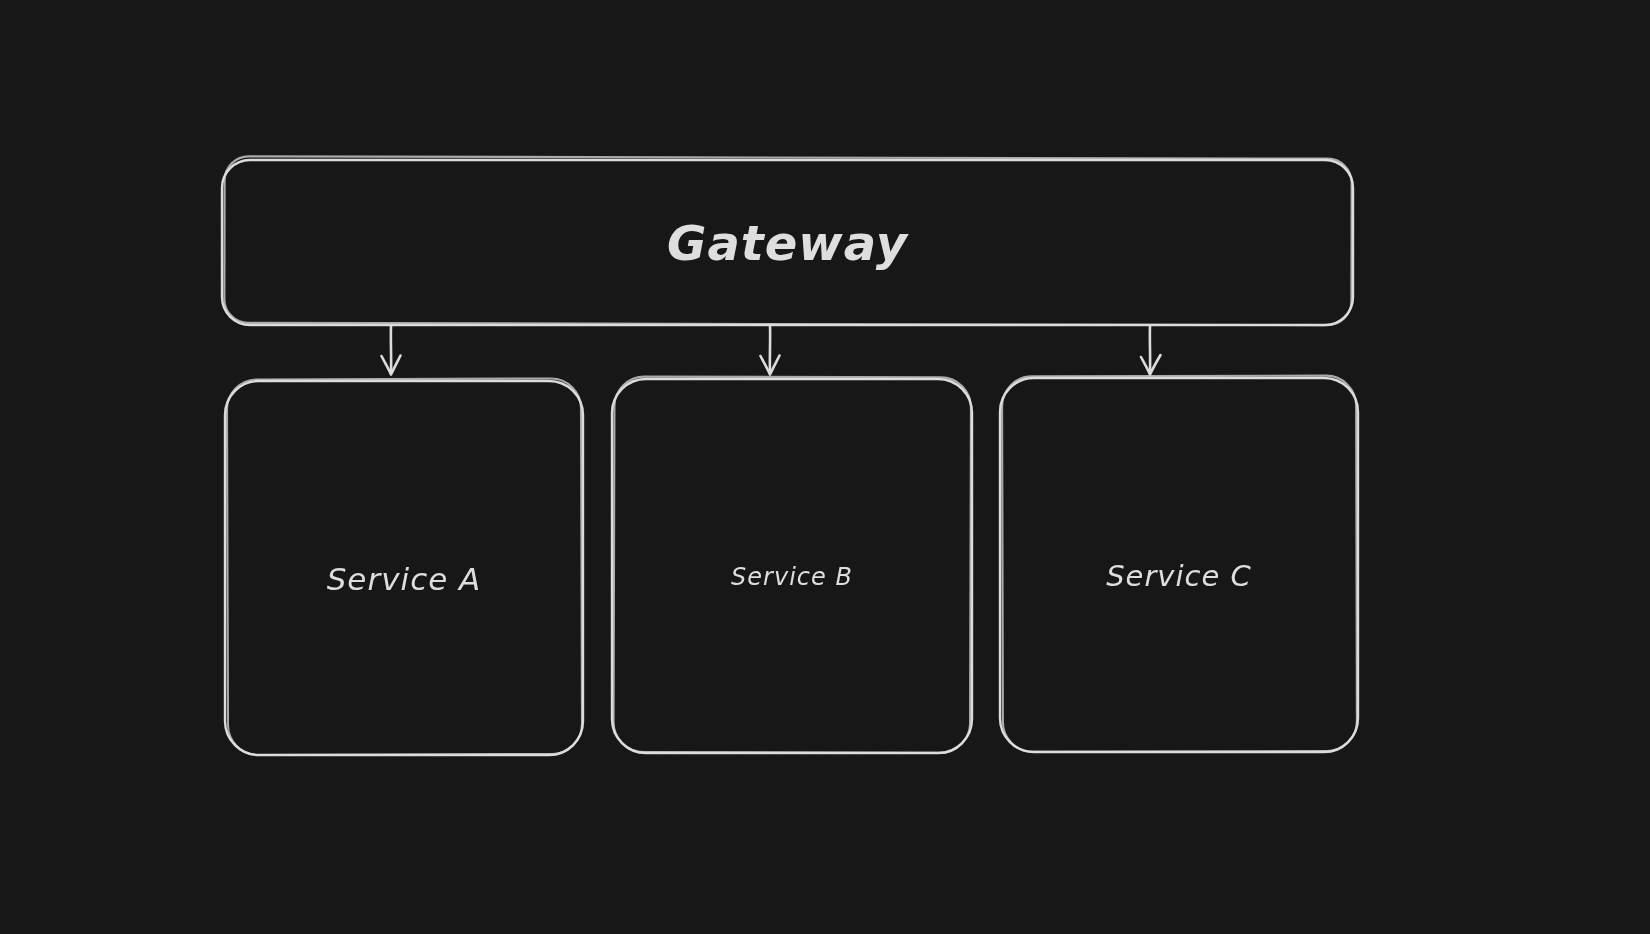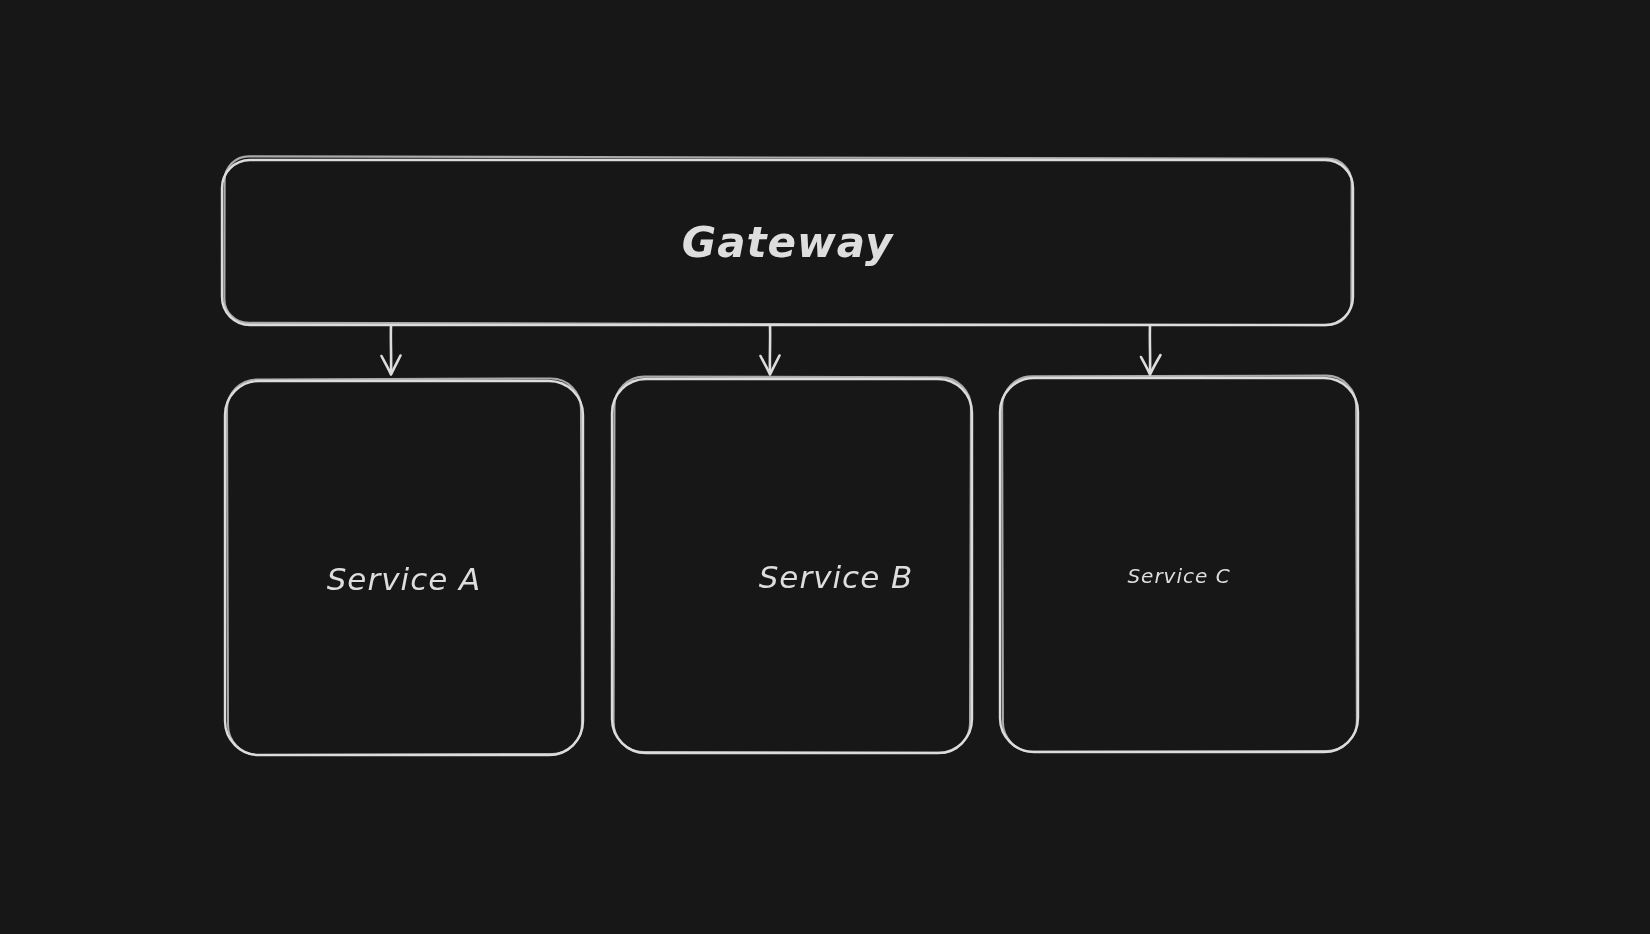--- a/index.html
+++ b/index.html
@@ -29,37 +29,36 @@
     align-items: center;
     justify-content: center;
     color: var(--text);
     font-style: italic;
     letter-spacing: 1px;
     pointer-events: none;
     white-space: nowrap;
   }
   .gateway-label {
     left: 222px; top: 160px; width: 1131px; height: 165px;
-    font-size: 42px;
+    font-size: 48px;
     font-weight: 700;
   }
   .service-a-label {
     left: 225px; top: 392px; width: 358px; height: 374px;
     font-size: 31px;
     font-weight: 400;
   }
   .service-b-label {
     left: 612px; top: 379px; width: 360px; height: 396px;
-    font-size: 31px;
+    font-size: 24px;
     font-weight: 400;
-    margin-left: 44px;
   }
   .service-c-label {
     left: 1000px; top: 378px; width: 358px; height: 396px;
-    font-size: 20px;
+    font-size: 29px;
     font-weight: 400;
   }
   .shape {
     fill: none;
     stroke: var(--stroke);
     stroke-width: 2.4;
     stroke-linecap: round;
     stroke-linejoin: round;
   }
   .shape.pass2 { opacity: 0.75; stroke-width: 2.1; }

